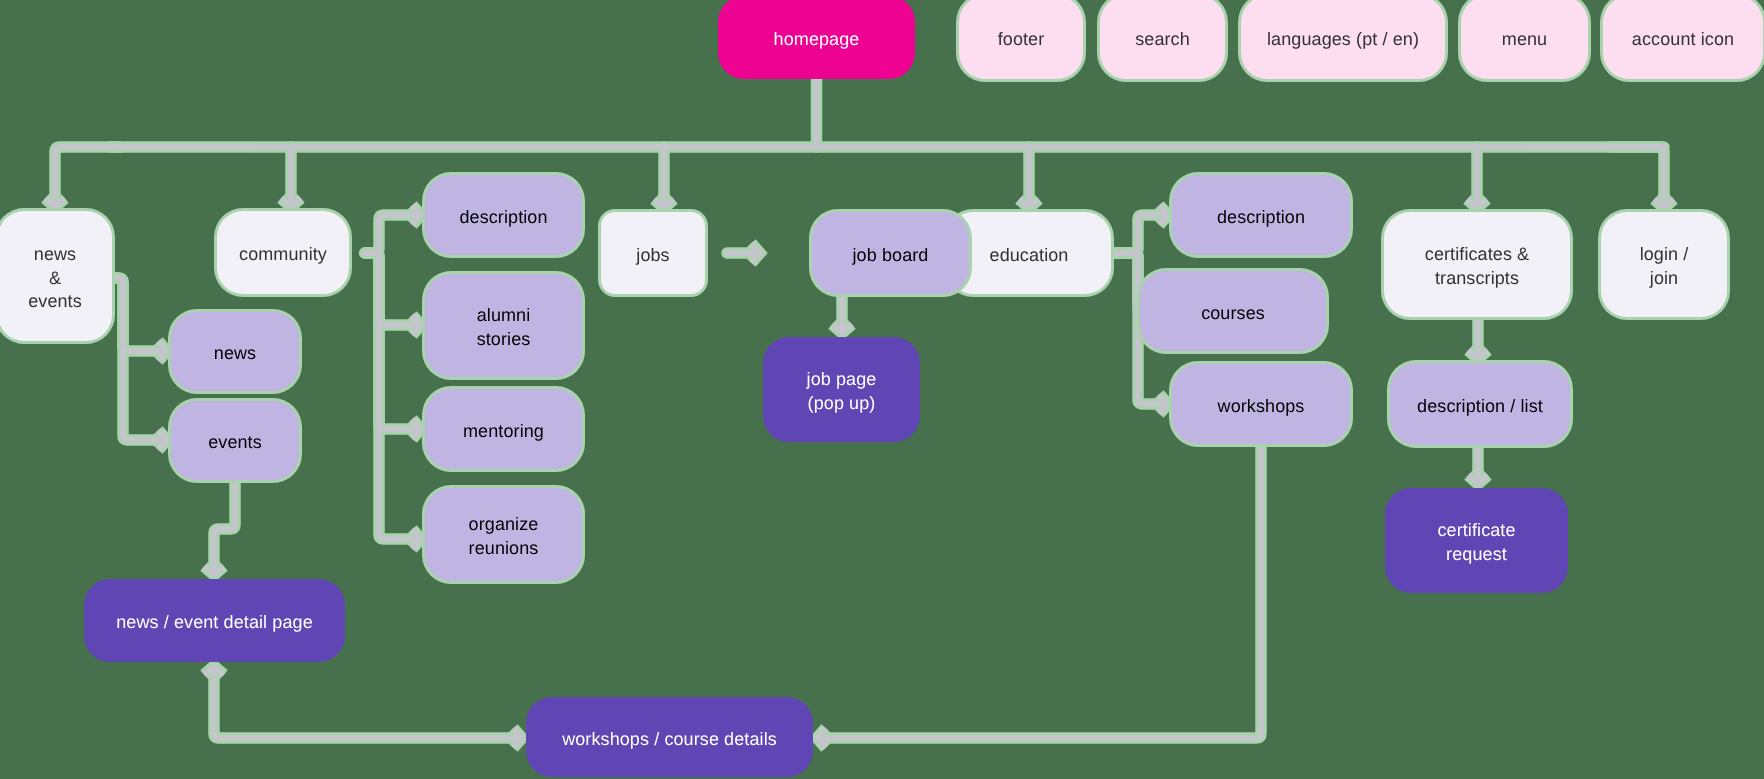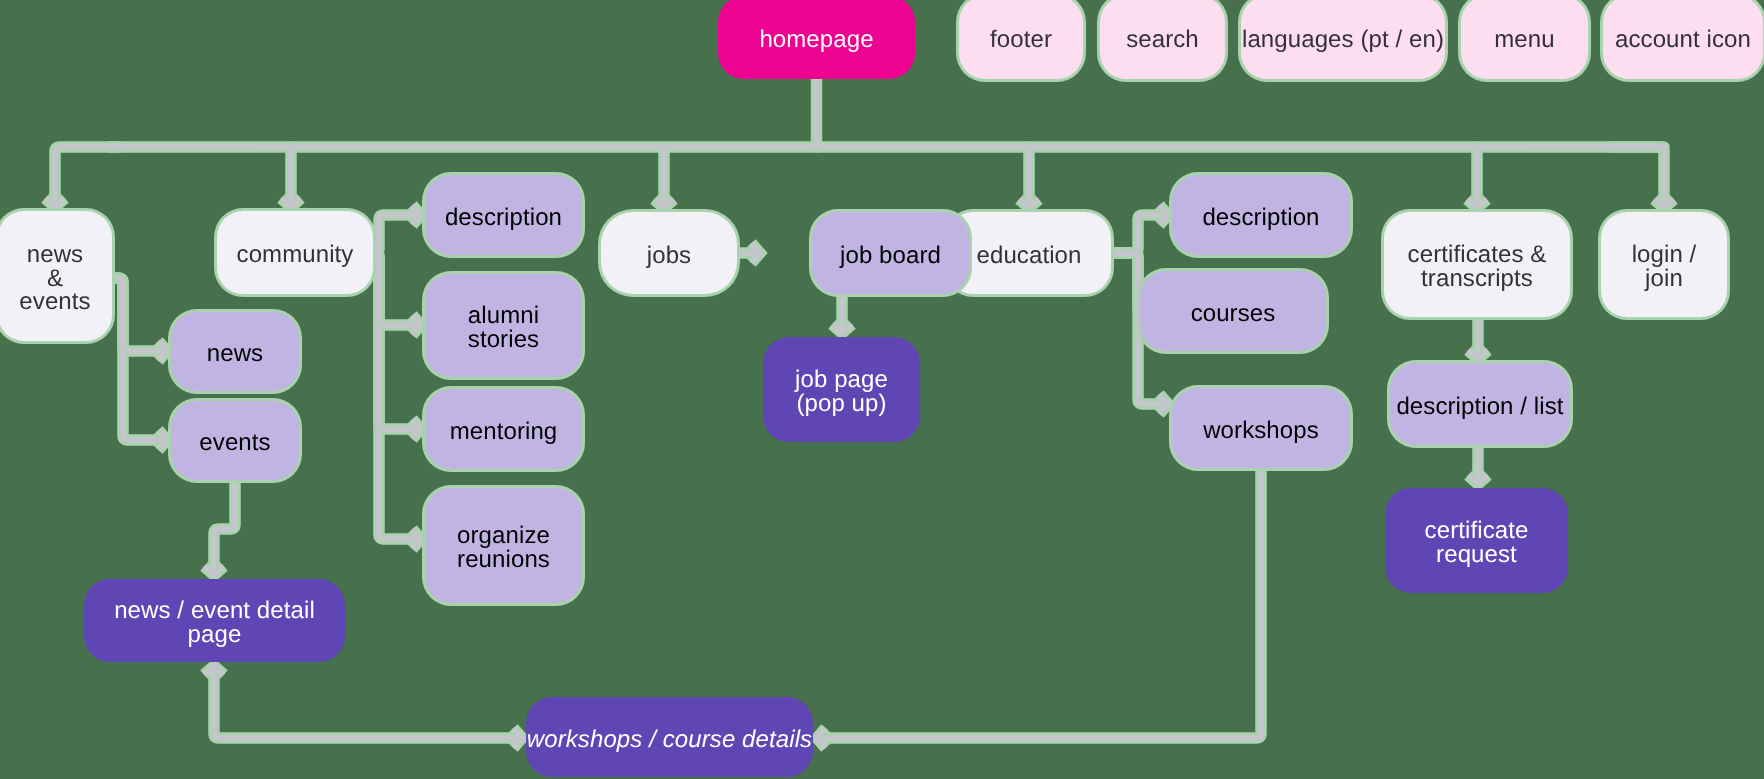--- a/index.html
+++ b/index.html
@@ -3,21 +3,21 @@
 <meta charset="utf-8">
 <title>sitemap diagram</title>
 <style>
   html,body{margin:0;padding:0;}
   body{width:1764px;height:779px;position:relative;background:#47714d;
        font-family:"Liberation Sans",sans-serif;overflow:hidden;-webkit-font-smoothing:antialiased;text-rendering:geometricPrecision;}
   #canvas{position:absolute;left:0;top:0;width:1764px;height:779px;}
   svg#edges{position:absolute;left:0;top:0;width:1764px;height:779px;overflow:visible;}
   .node{position:absolute;display:flex;align-items:center;justify-content:center;
         text-align:center;box-sizing:border-box;}
-  .node .lbl{font-size:24px;line-height:23.8px;white-space:pre-line;letter-spacing:.1px;position:relative;top:2.5px;}
+  .node .lbl{font-size:18px;line-height:23.8px;white-space:pre-line;letter-spacing:.1px;position:relative;top:2.5px;}
   .n-home{background:#ed0291;color:#ffffff;}
   .n-utility{background:#fddef1;color:#32303a;}
   .n-section{background:#f2f1f7;color:#32303a;}
   .n-sub{background:#c0b4e3;color:#000000;}
   .n-detail{background:#6046b4;color:#ffffff;}
 </style>
 </head>
 <body style="background: rgb(71, 113, 77);">
 
 <div id="canvas">
@@ -140,24 +140,24 @@
         <span class="lbl">menu</span>
       </div>
     <div class="node n-utility" style="left: 1603px; top: -4px; width: 160px; height: 83px; border-radius: 26px; box-shadow: rgb(169, 211, 173) 0px 0px 0px 3px;">
         <span class="lbl">account icon</span>
       </div>
     <div class="node n-section" style="left: -2px; top: 211px; width: 114px; height: 130px; border-radius: 26px; box-shadow: rgb(169, 211, 173) 0px 0px 0px 3px;">
         <span class="lbl">news
 &amp;
 events</span>
       </div>
-    <div class="node n-section" style="left: 217px; top: 211px; width: 156px; height: 83px; border-radius: 26px; box-shadow: rgb(169, 211, 173) 0px 0px 0px 3px;">
+    <div class="node n-section" style="left: 217px; top: 211px; width: 132px; height: 83px; border-radius: 26px; box-shadow: rgb(169, 211, 173) 0px 0px 0px 3px;">
         <span class="lbl">community</span>
       </div>
-    <div class="node n-section" style="left: 601px; top: 212px; width: 136px; height: 82px; border-radius: 32px; box-shadow: rgb(169, 211, 173) 0px 0px 0px 3px;">
+    <div class="node n-section" style="left: 601px; top: 212px; width: 104px; height: 82px; border-radius: 14px; box-shadow: rgb(169, 211, 173) 0px 0px 0px 3px;">
         <span class="lbl">jobs</span>
       </div>
     <div class="node n-section" style="left: 947px; top: 212px; width: 164px; height: 82px; border-radius: 26px; box-shadow: rgb(169, 211, 173) 0px 0px 0px 3px;">
         <span class="lbl">education</span>
       </div>
     <div class="node n-section" style="left: 1384px; top: 212px; width: 186px; height: 105px; border-radius: 26px; box-shadow: rgb(169, 211, 173) 0px 0px 0px 3px;">
         <span class="lbl">certificates &amp;
 transcripts</span>
       </div>
     <div class="node n-section" style="left: 1601px; top: 212px; width: 126px; height: 105px; border-radius: 26px; box-shadow: rgb(169, 211, 173) 0px 0px 0px 3px;">
@@ -173,47 +173,47 @@
     <div class="node n-sub" style="left: 425px; top: 175px; width: 157px; height: 80px; border-radius: 26px; box-shadow: rgb(169, 211, 173) 0px 0px 0px 3px;">
         <span class="lbl">description</span>
       </div>
     <div class="node n-sub" style="left: 425px; top: 274px; width: 157px; height: 103px; border-radius: 26px; box-shadow: rgb(169, 211, 173) 0px 0px 0px 3px;">
         <span class="lbl">alumni
 stories</span>
       </div>
     <div class="node n-sub" style="left: 425px; top: 389px; width: 157px; height: 80px; border-radius: 26px; box-shadow: rgb(169, 211, 173) 0px 0px 0px 3px;">
         <span class="lbl">mentoring</span>
       </div>
-    <div class="node n-sub" style="left: 425px; top: 488px; width: 157px; height: 115px; border-radius: 26px; box-shadow: rgb(169, 211, 173) 0px 0px 0px 3px;">
+    <div class="node n-sub" style="left: 425px; top: 488px; width: 157px; height: 93px; border-radius: 26px; box-shadow: rgb(169, 211, 173) 0px 0px 0px 3px;">
         <span class="lbl">organize
 reunions</span>
       </div>
     <div class="node n-sub" style="left: 764px; top: 212px; width: 157px; height: 82px; border-radius: 26px; box-shadow: rgb(169, 211, 173) 0px 0px 0px 3px; margin-left: 48px;">
         <span class="lbl">job board</span>
       </div>
     <div class="node n-sub" style="left: 1172px; top: 175px; width: 178px; height: 80px; border-radius: 26px; box-shadow: rgb(169, 211, 173) 0px 0px 0px 3px;">
         <span class="lbl">description</span>
       </div>
     <div class="node n-sub" style="left: 1140px; top: 271px; width: 186px; height: 80px; border-radius: 26px; box-shadow: rgb(169, 211, 173) 0px 0px 0px 3px;">
         <span class="lbl">courses</span>
       </div>
-    <div class="node n-sub" style="left: 1172px; top: 364px; width: 178px; height: 80px; border-radius: 26px; box-shadow: rgb(169, 211, 173) 0px 0px 0px 3px; margin-top: 24px;">
+    <div class="node n-sub" style="left: 1172px; top: 364px; width: 178px; height: 80px; border-radius: 26px; box-shadow: rgb(169, 211, 173) 0px 0px 0px 3px;">
         <span class="lbl">workshops</span>
       </div>
     <div class="node n-sub" style="left: 1390px; top: 363px; width: 180px; height: 82px; border-radius: 26px; box-shadow: rgb(169, 211, 173) 0px 0px 0px 3px;">
         <span class="lbl">description / list</span>
       </div>
     <div class="node n-detail" style="left: 763px; top: 337px; width: 157px; height: 105px; border-radius: 26px;">
         <span class="lbl">job page
 (pop up)</span>
       </div>
     <div class="node n-detail" style="left: 84px; top: 579px; width: 261px; height: 83px; border-radius: 26px;">
         <span class="lbl">news / event detail page</span>
       </div>
     <div class="node n-detail" style="left: 1385px; top: 488px; width: 183px; height: 105px; border-radius: 26px;">
         <span class="lbl">certificate
 request</span>
       </div>
-    <div class="node n-detail" style="left: 526px; top: 697px; width: 287px; height: 80px; border-radius: 26px; font-style: italic;">
+    <div class="node n-detail" style="left: 526px; top: 697px; width: 287px; height: 80px; border-radius: 26px;">
         <span class="lbl">workshops / course details</span>
       </div>
   </div>
 </div>
 
 </body></html>

